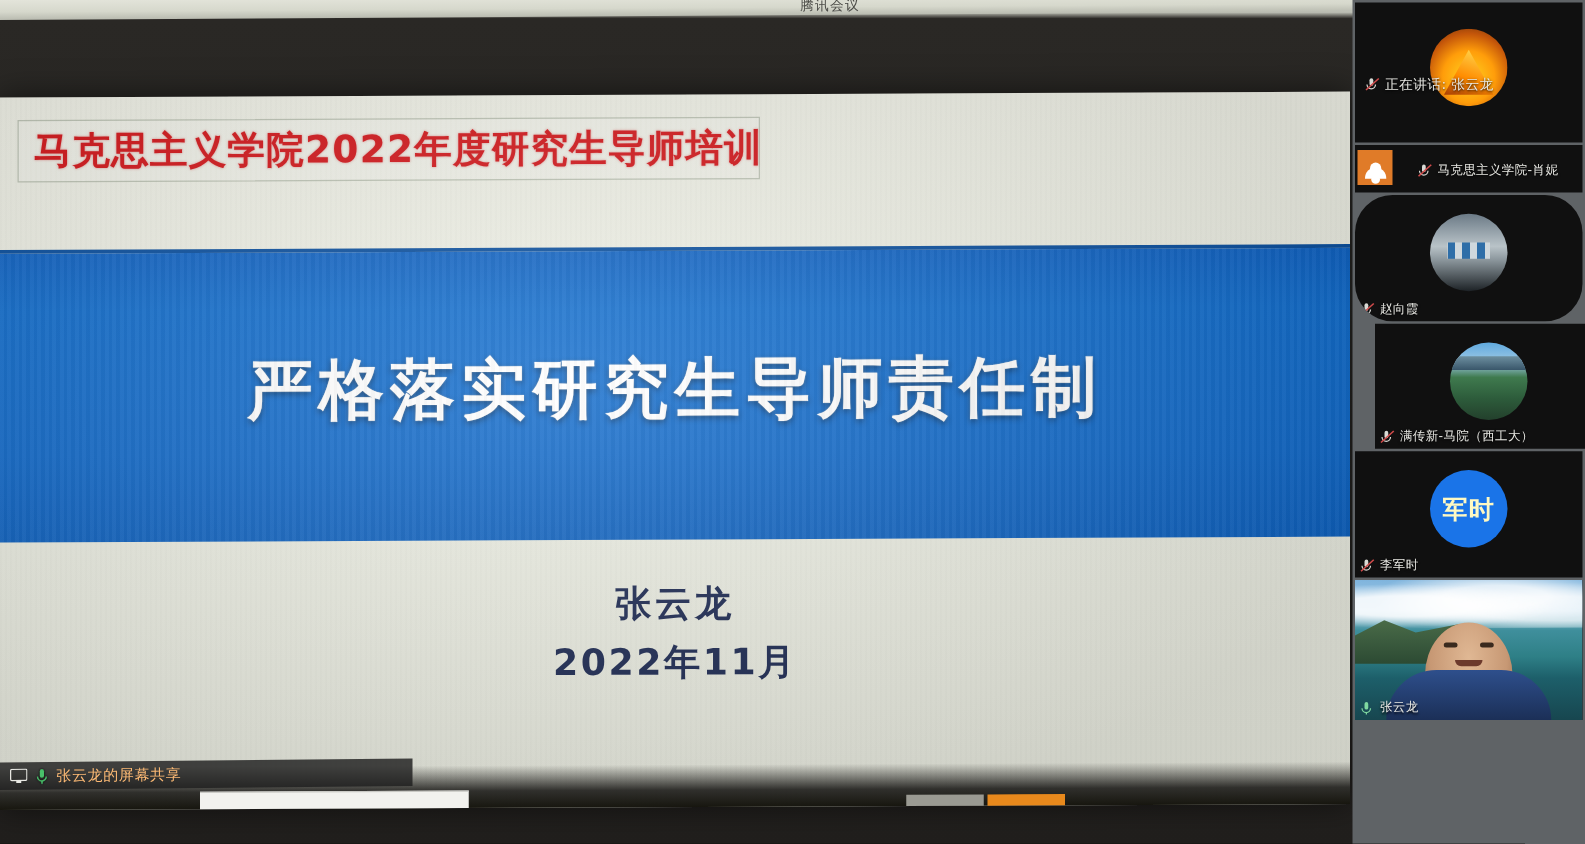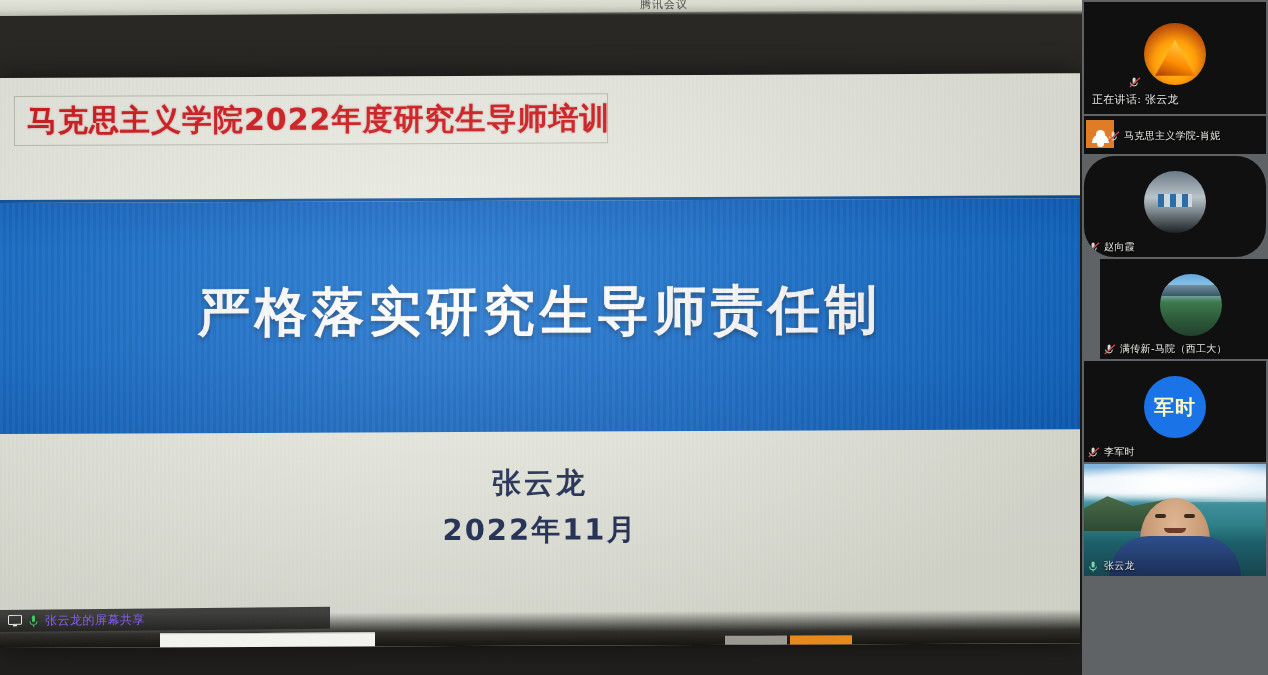--- a/index.html
+++ b/index.html
@@ -77,21 +77,21 @@
     font-size:29px; font-weight:bold; color:#1d2a52; letter-spacing:2px;
   }
 
   
   .share-bar {
     position:absolute; left:0; bottom:16px; width:330px; height:22px;
     background:rgba(30,30,30,.82);
     display:flex; align-items:center; gap:7px; padding-left:8px;
     transform:skewY(-0.3deg); transform-origin:left bottom;
   }
-  .share-bar .lbl { font-size:12px; color:#8b5cf6; letter-spacing:.5px; }
+  .share-bar .lbl { font-size:12px; color:#fdba74; letter-spacing:.5px; }
   .ic { display:inline-block; line-height:0; }
 
   .taskbar-white {
     position:absolute; left:160px; bottom:0; width:215px; height:14px;
     background:#f2f2ee; border-top:1px solid #c9c9c4;
   }
   .taskbar-gray {
     position:absolute; left:725px; bottom:0; width:62px; height:9px; background:#9a9a92;
   }
   .taskbar-orange {
@@ -118,21 +118,21 @@
   .tile.t4 { height:102px; }
   .tile.t5 { height:100px;margin-left:16px; }
   .tile.t6 { height:101px; }
   .tile.t7 { height:112px; }
 
   .tile-name {
     position:absolute; left:4px; bottom:3px; display:flex; align-items:center; gap:4px;
     font-size:10px; color:#e9e9e4; white-space:nowrap; letter-spacing:.3px;
     text-shadow:0 1px 2px #000;
   }
-  .tile-name.speaking { bottom:auto; top:75px; left:8px; font-size:11px;flex-direction:column; }
+  .tile-name.speaking { bottom:auto; top:58px; left:8px; font-size:11px; }
 
   .orange-av {
     position:absolute; left:2px; top:4px; width:28px; height:28px;
     background:#e07b28; display:flex; align-items:center; justify-content:center;
   }
   .orange-av .head { width:9px; height:9px; border-radius:50%; background:#fff;
     box-shadow:0 9px 0 -1px #fff; position:relative; }
   .orange-av .body { position:absolute; bottom:5px; width:17px; height:9px;
     border-radius:9px 9px 0 0; background:#fff; }
 
@@ -257,21 +257,21 @@
         </span>
         <span>正在讲话: 张云龙</span>
       </div>
     </div>
 
     <div class="tile t2">
       <div class="orange-av">
         <span class="head"></span>
           <span class="body"></span>
       </div>
-      <div class="tile-name" style="left:24px;bottom:11px;justify-content:flex-end;">
+      <div class="tile-name" style="left:50px;bottom:11px;justify-content:flex-end;">
         <span class="ic">
           <svg width="12" height="11" viewBox="0 0 12 11">
             <rect x="3.6" y="0.6" width="3" height="6" rx="1.5" fill="#d9d9d4"></rect>
             <path d="M1.6 5.6a3.4 3.4 0 0 0 6.8 0" fill="none" stroke="#d9d9d4" stroke-width="1"></path>
             <line x1="0.8" y1="10" x2="11" y2="0.8" stroke="#d14b4b" stroke-width="1.3"></line>
           </svg>
         </span>
         <span>马克思主义学院-肖妮</span>
       </div>
     </div>

